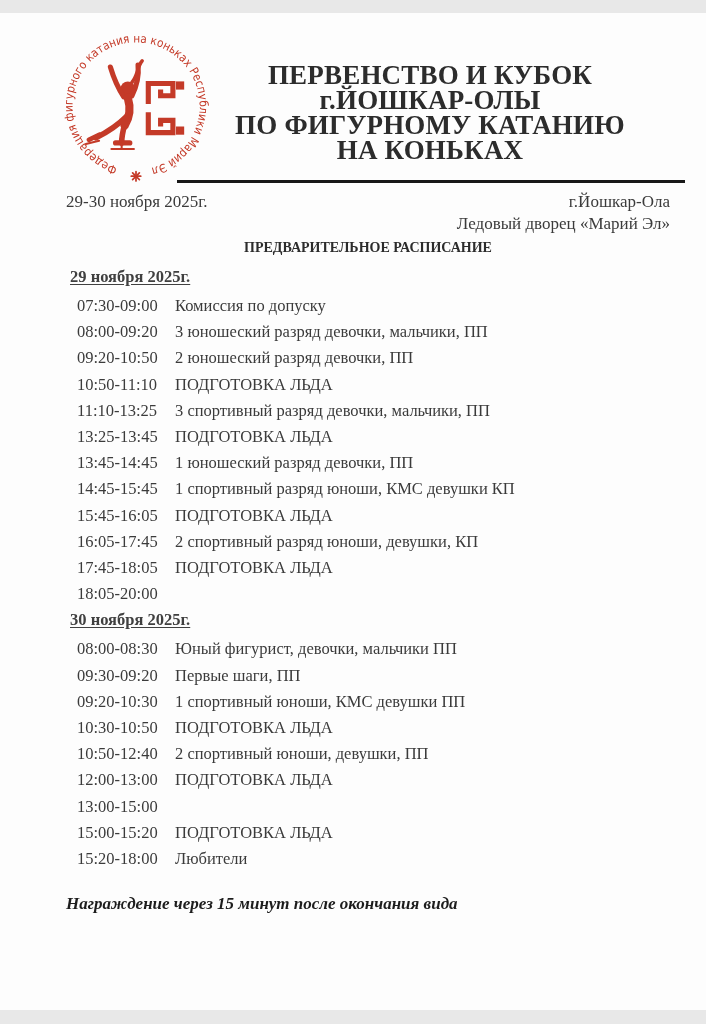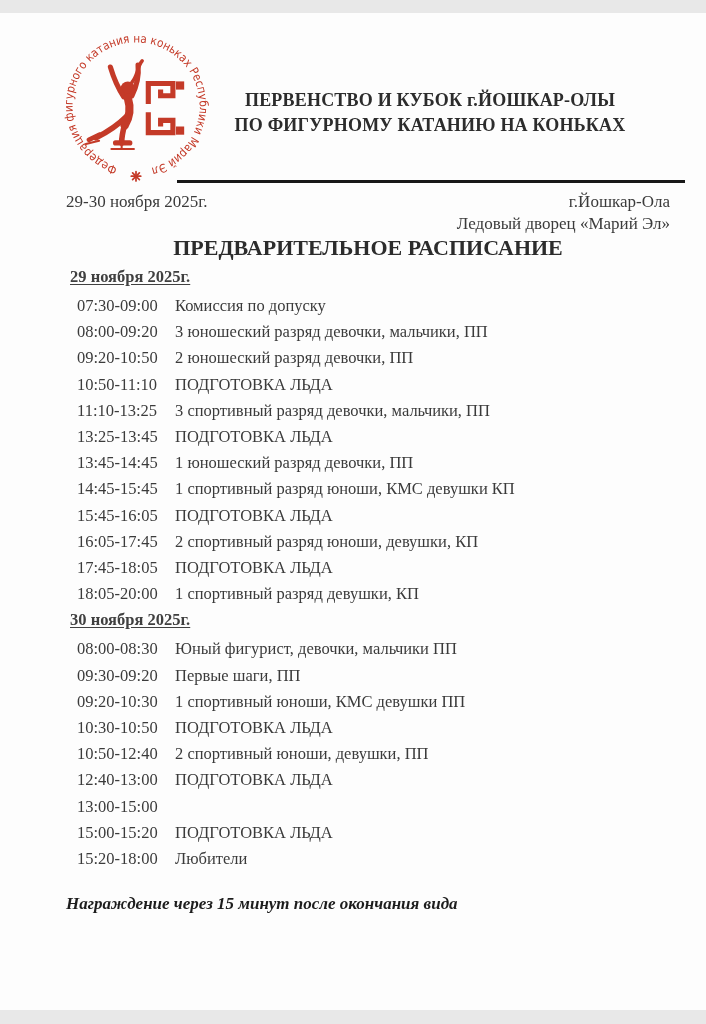--- a/index.html
+++ b/index.html
@@ -10,31 +10,31 @@
     color:var(--ink,#3b3b3b);
   }
   .photo-edge{position:absolute;left:0;right:0;background:var(--photo_edge,#e8e8e8);}
   .photo-edge.top{top:0;height:13px;}
   .photo-edge.bottom{bottom:0;height:14px;}
 
   .header{position:relative;height:186px;}
   .logo{position:absolute;left:54px;top:24px;width:164px;height:164px;color:var(--accent,#c43a28);}
   .logo svg{width:100%;height:100%;display:block;}
   .title-block{
-    position:absolute;left:212px;top:88px;width:436px;text-align:center;
-    font-weight:bold;font-size:18px;line-height:25px;color:var(--title_ink,#2c2c2c);
+    position:absolute;left:212px;top:63px;width:436px;text-align:center;
+    font-weight:bold;font-size:27px;line-height:25px;color:var(--title_ink,#2c2c2c);
     letter-spacing:.2px;
   }
   .rule{position:absolute;top:180px;left:177px;width:508px;height:3px;background:#181818;}
 
   .info{margin:5px 36px 0 66px;}
   .info-line1{display:flex;justify-content:space-between;font-size:17px;line-height:22px;}
   .info-venue{text-align:right;font-size:17px;line-height:22px;}
   .schedule-heading{
-    margin:1px 0 0 0;text-align:center;font-weight:bold;font-size:22px;line-height:23px;
+    margin:1px 0 0 0;text-align:center;font-weight:bold;font-size:14px;line-height:23px;
     color:var(--title_ink,#2c2c2c);
   }
 
   .schedule{margin:7px 36px 0 77px;font-size:16.5px;}
   .day{margin-bottom:2px;}
   .day-heading{
     margin:0 0 5px -7px;font-size:16.5px;line-height:22px;font-weight:bold;
     text-decoration:underline;text-underline-offset:2px;color:#404040;
   }
   .row{display:flex;line-height:26.2px;}
@@ -154,21 +154,20 @@
     <span class="event">2 спортивный разряд юноши, девушки, КП</span>
   </div>
 
   <div class="row">
     <span class="time">17:45-18:05</span>
     <span class="event">ПОДГОТОВКА ЛЬДА</span>
   </div>
 
   <div class="row">
     <span class="time">18:05-20:00</span>
-    <span class="event">1 спортивный разряд девушки, КП</span>
   </div>
 </div>
   </section>
 
   <section class="day">
     <h2 class="day-heading">30 ноября 2025г.</h2>
     <div class="rows">
   <div class="row">
     <span class="time">08:00-08:30</span>
     <span class="event">Юный фигурист, девочки, мальчики ПП</span>
@@ -188,21 +187,21 @@
     <span class="time">10:30-10:50</span>
     <span class="event">ПОДГОТОВКА ЛЬДА</span>
   </div>
 
   <div class="row">
     <span class="time">10:50-12:40</span>
     <span class="event">2 спортивный юноши, девушки, ПП</span>
   </div>
 
   <div class="row">
-    <span class="time">12:40-13:00</span>
+    <span class="time">12:00-13:00</span>
     <span class="event">ПОДГОТОВКА ЛЬДА</span>
   </div>
 
   <div class="row">
     <span class="time">13:00-15:00</span>
   </div>
 
   <div class="row">
     <span class="time">15:00-15:20</span>
     <span class="event">ПОДГОТОВКА ЛЬДА</span>

